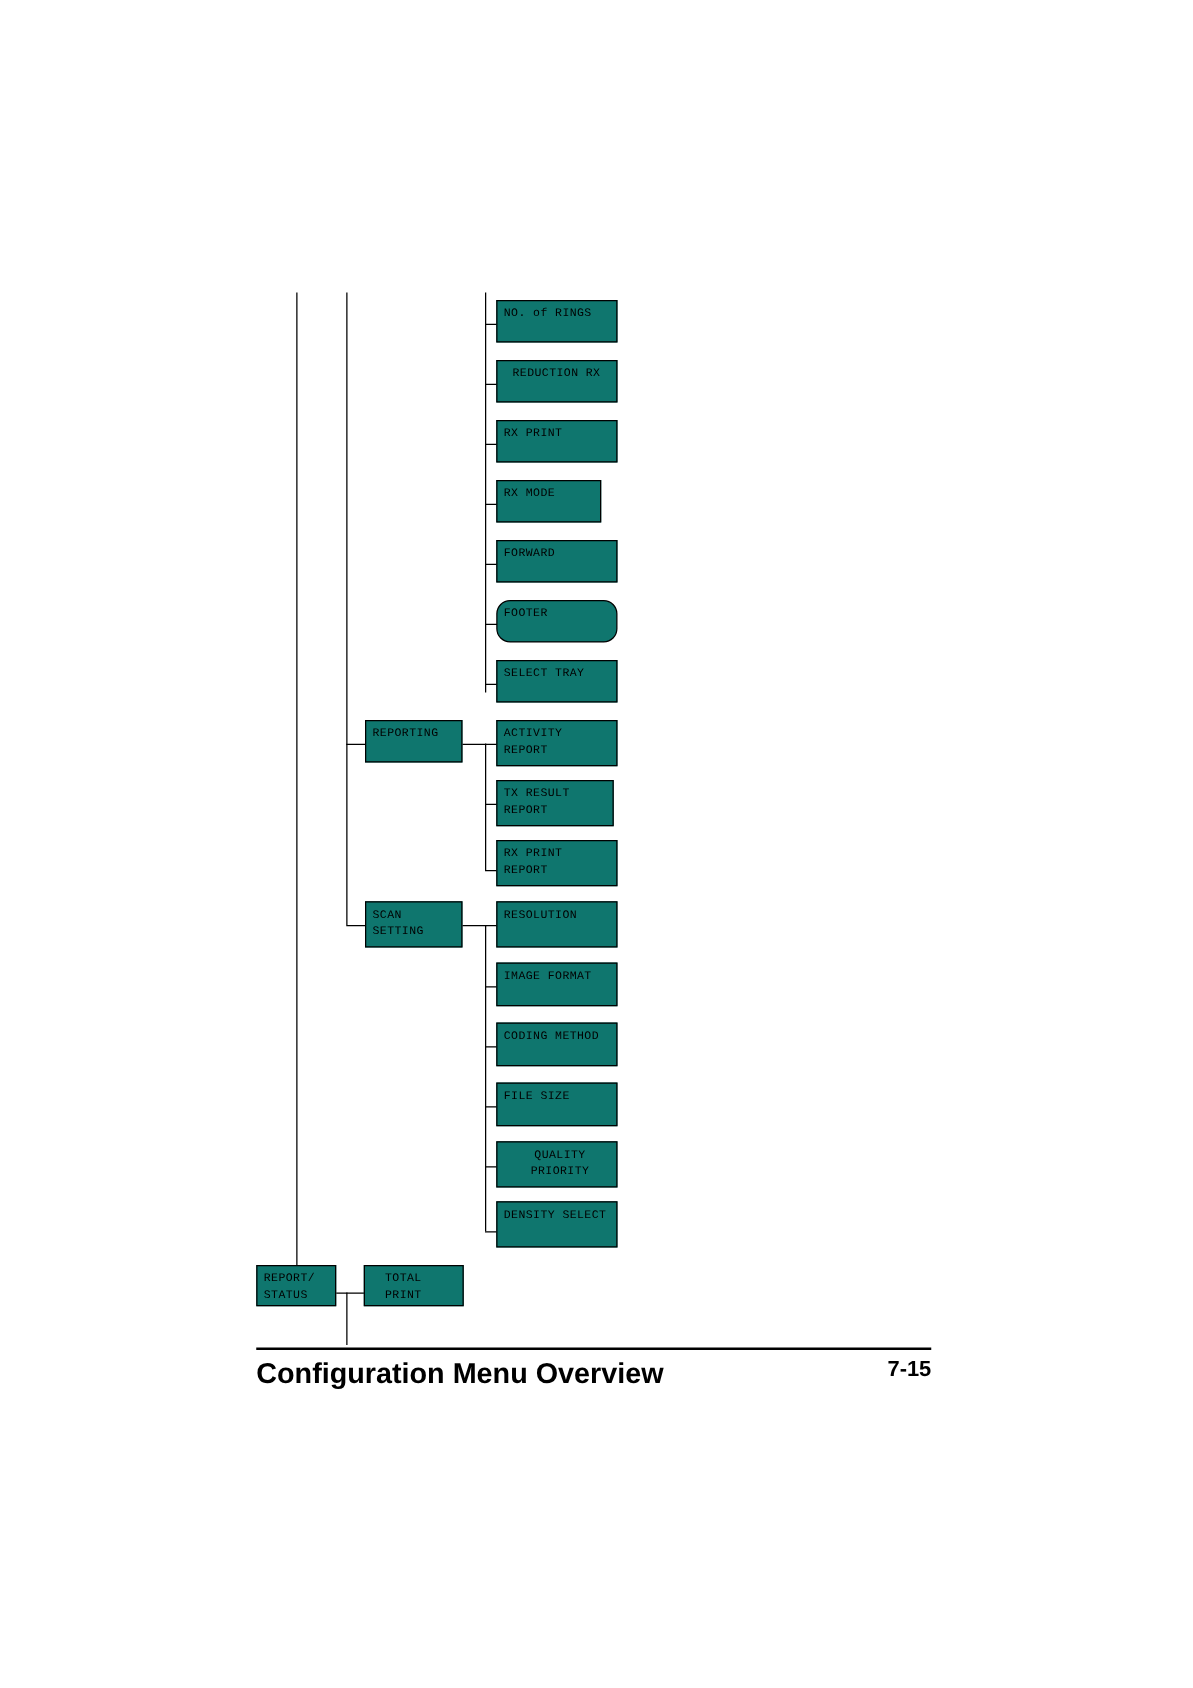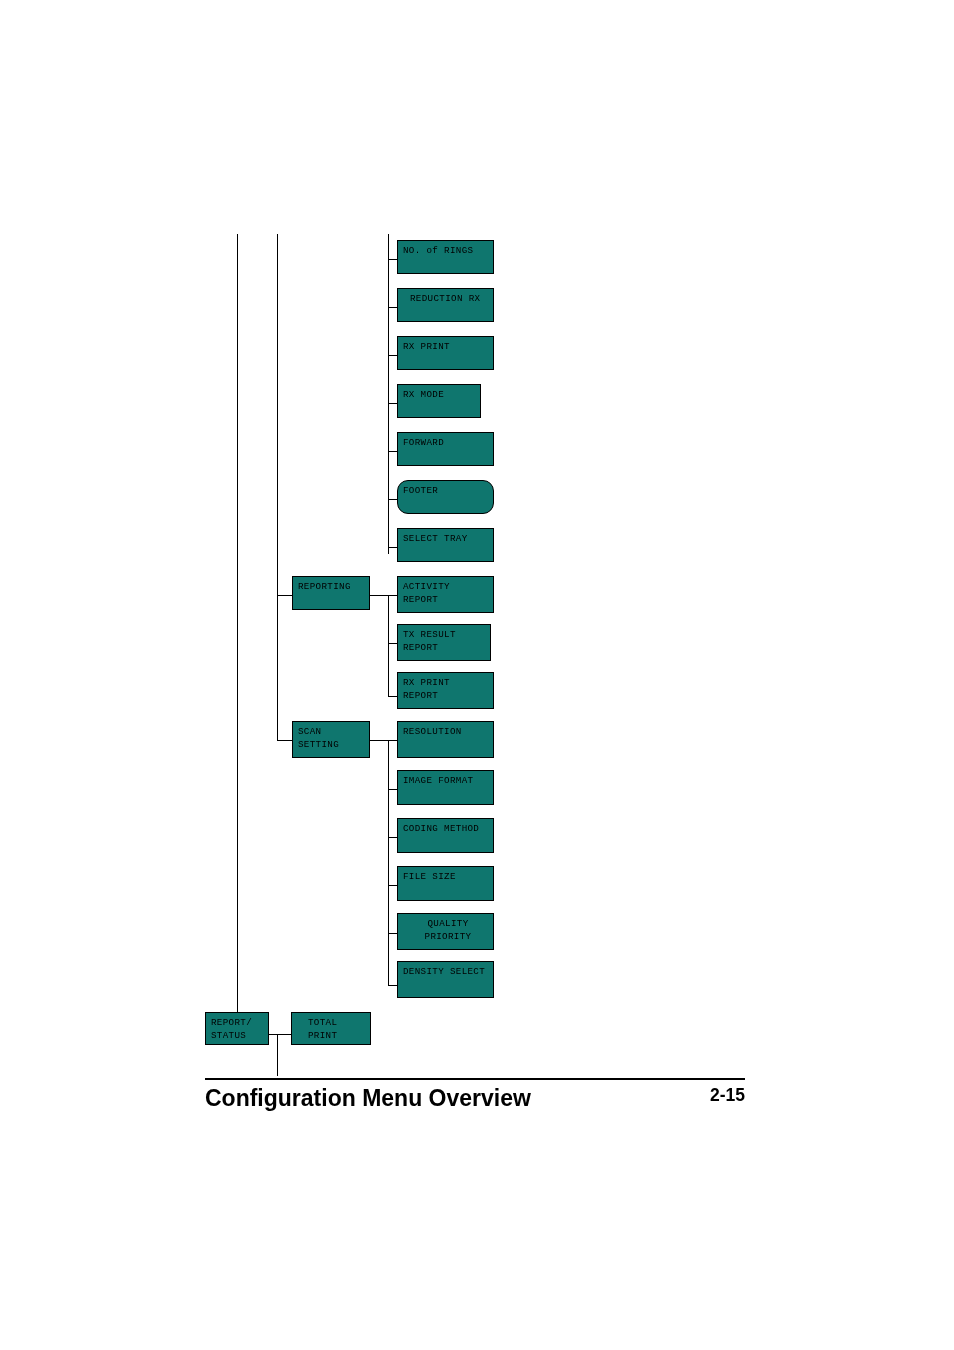--- a/index.html
+++ b/index.html
@@ -152,15 +152,15 @@
 
     <div class="node" style="left:291px; top:1012px; width:80px; height:33px;padding-left:16px;">TOTAL
 PRINT</div>
 
   </div>
 
   <div class="footer-rule" style="left:205px; top:1078px; width:540px;"></div>
 
   <div class="footer-title" style="left:205px; top:1085px;">Configuration Menu Overview</div>
 
-  <div class="footer-page" style="left:645px; top:1085px; width:100px;">2-15</div>
+  <div class="footer-page" style="left:645px; top:1085px; width:100px;">7-15</div>
 
 </div>
 
 </body></html>

